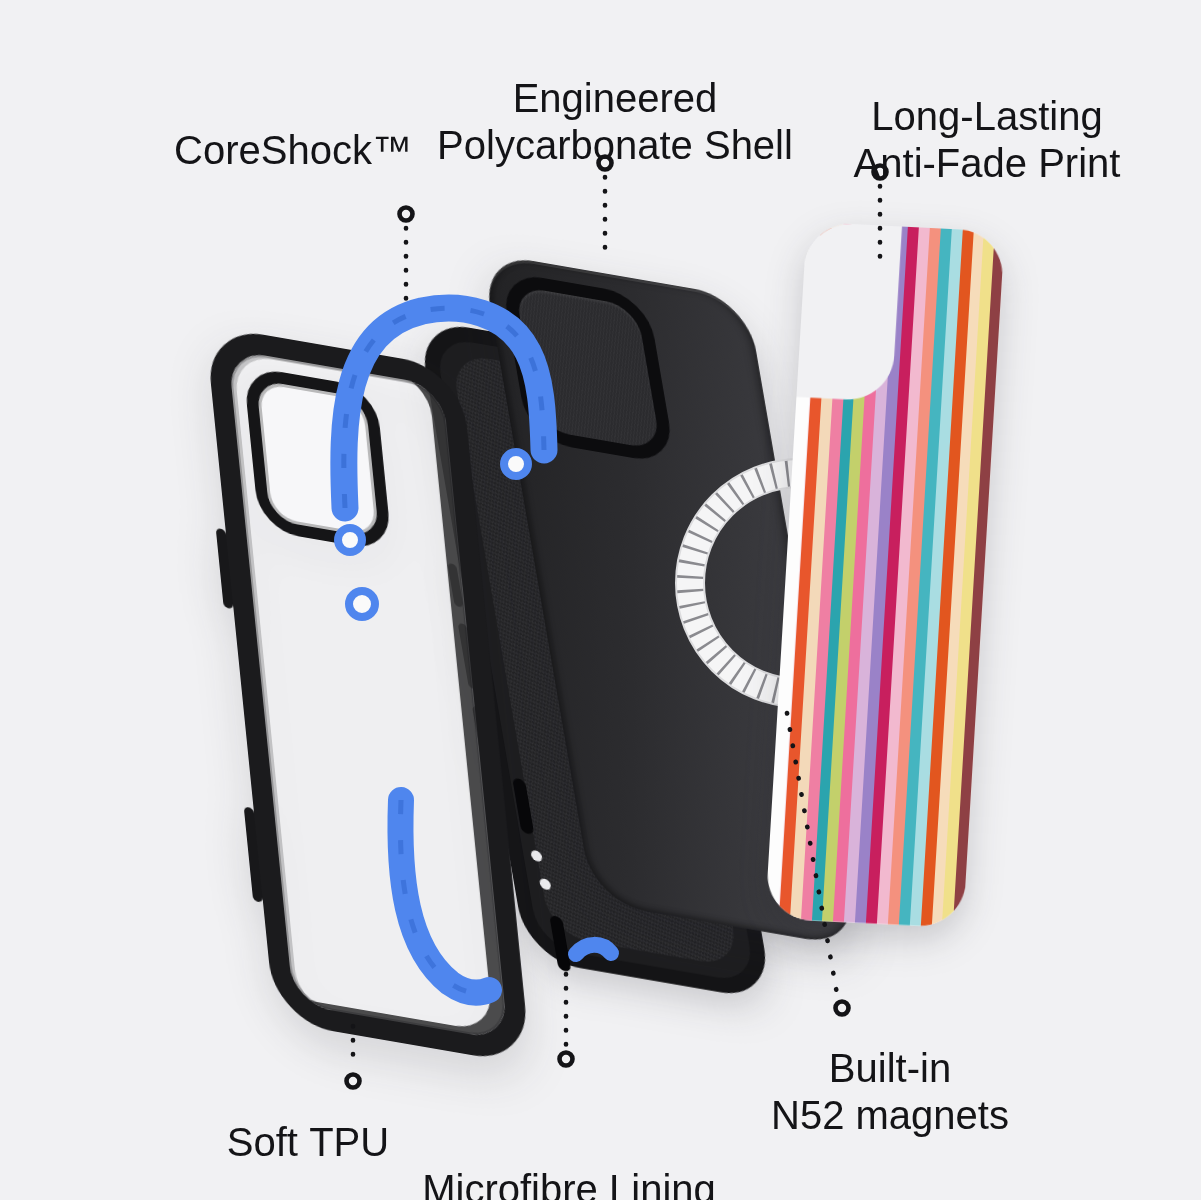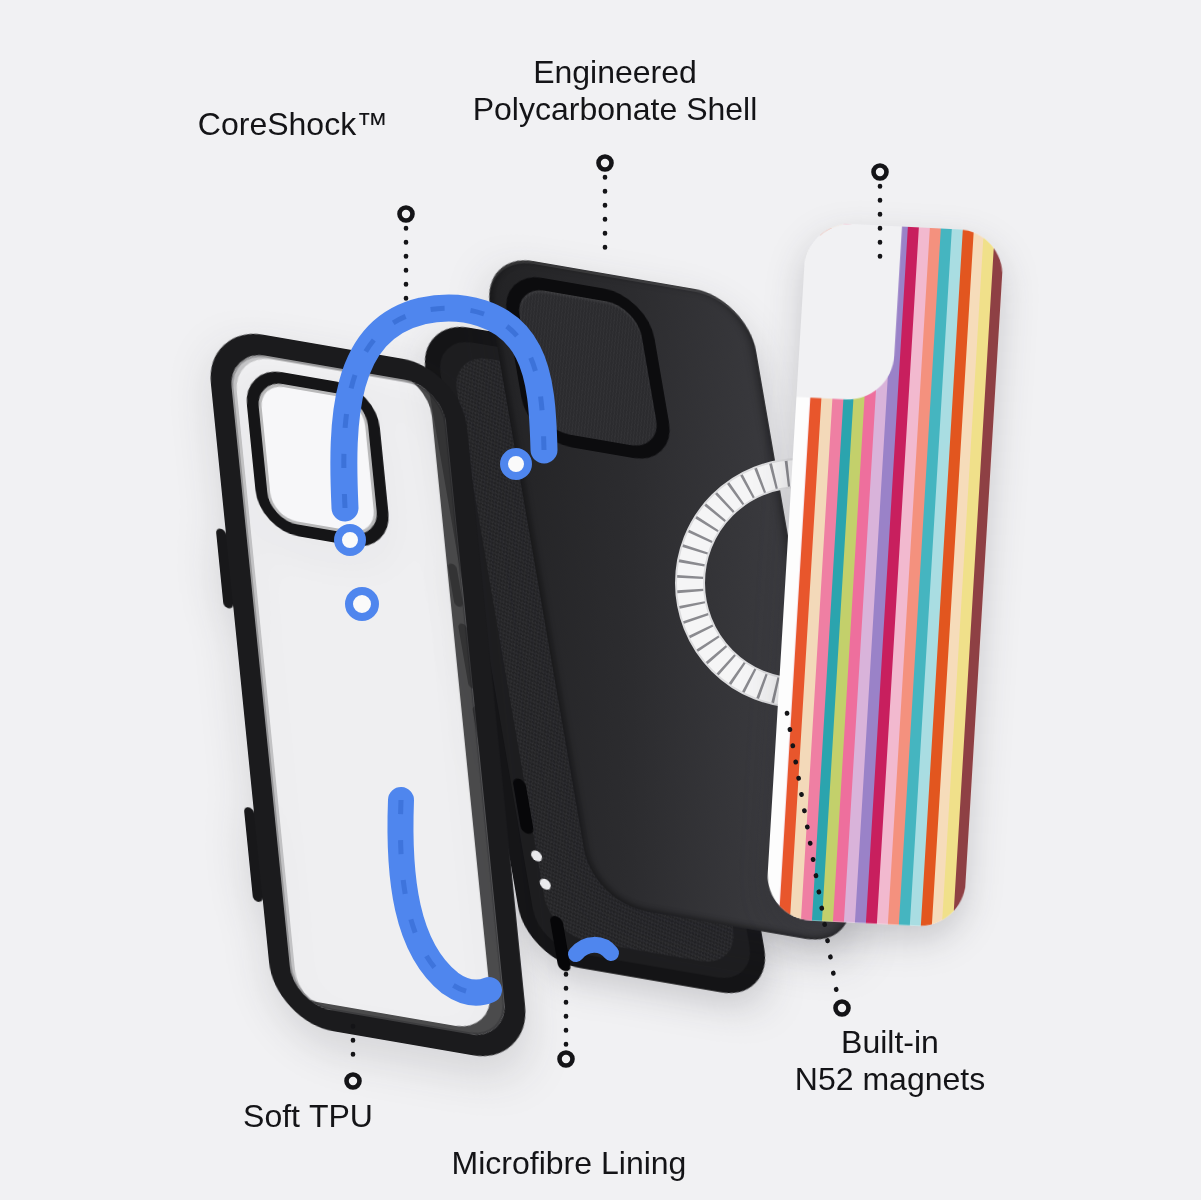--- a/index.html
+++ b/index.html
@@ -7,22 +7,22 @@
     width:1201px;height:1200px;overflow:hidden;
     background:#f1f1f3;
     font-family:"Liberation Sans","DejaVu Sans",sans-serif;
     position:relative;
   }
   .stage{position:absolute;left:0;top:0;width:1201px;height:1200px;}
 
   
   .lbl{
     position:absolute;transform:translateX(-50%);
-    text-align:center;color:#141417;font-size:32px;line-height:1.17;
-    white-space:nowrap;z-index:20;
+    text-align:center;color:#141417;font-size:40px;line-height:1.17;
+    white-space:nowrap;z-index:20;margin-top:21px;
   }
   .lbl .bold{font-weight:400;}
   .lbl .reg{font-weight:400;}
   .inlinegap{margin-right:0.28em;}
 
   
   .layer{position:absolute;box-sizing:border-box;}
 
   
   .case-clear{
@@ -177,20 +177,24 @@
 
   <div class="lbl" style="left:293px;top:106px;">
     <div class="bold">CoreShock™</div>
   </div>
 
   <div class="lbl" style="left:615px;top:54px;">
     <div class="reg">Engineered</div>
     <div class="bold">Polycarbonate Shell</div>
   </div>
 
+  <div class="lbl" style="left:987px;top:72px;">
+    <div class="reg">Long-Lasting</div>
+    <div class="bold">Anti-Fade Print</div>
+  </div>
 
   <div class="lbl" style="left:308px;top:1098px;">
     <span class="reg inlinegap">Soft</span><span class="bold">TPU</span>
   </div>
 
   <div class="lbl" style="left:569px;top:1145px;">
     <span class="bold inlinegap">Microfibre</span><span class="reg">Lining</span>
   </div>
 
   <div class="lbl" style="left:890px;top:1024px;">

